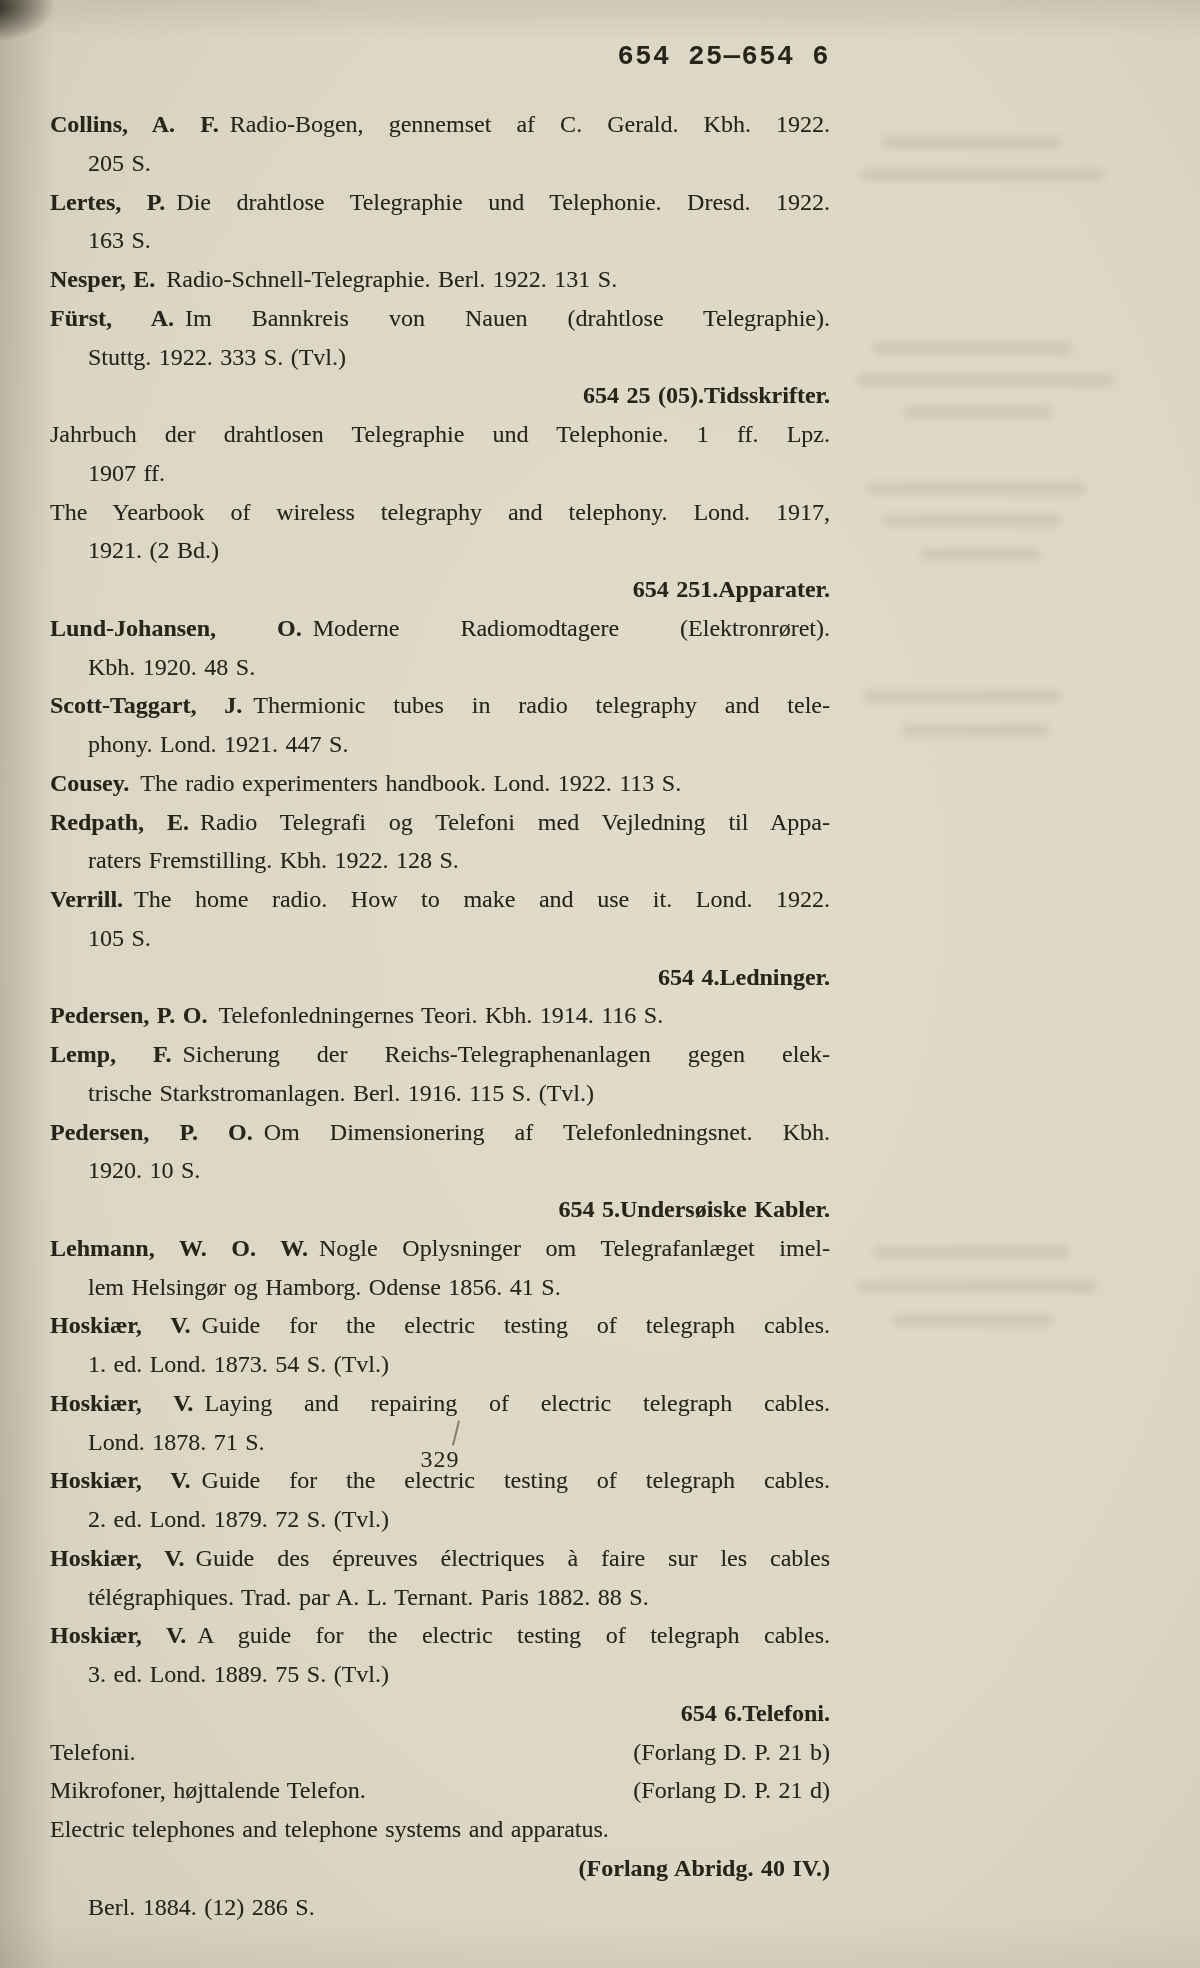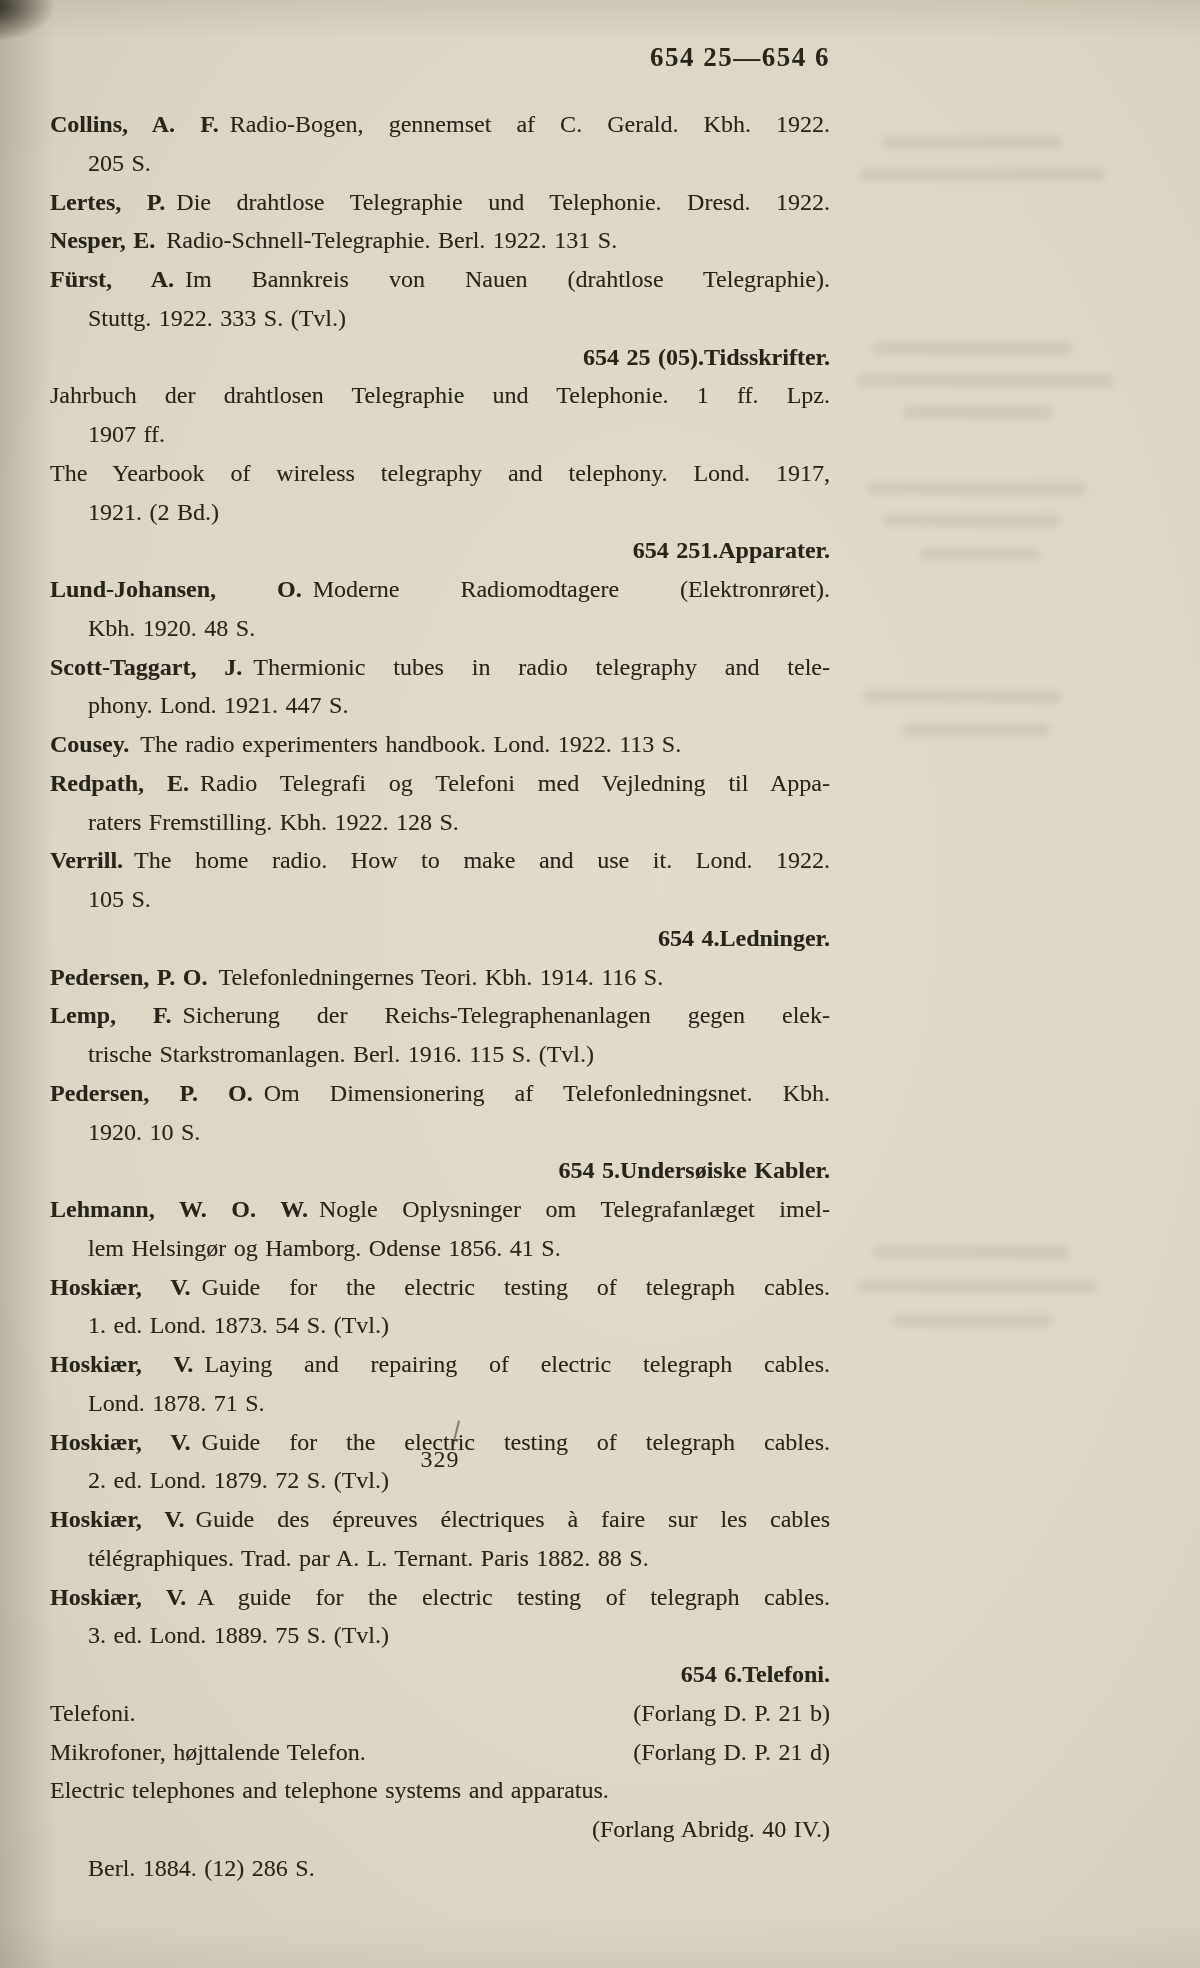--- a/index.html
+++ b/index.html
@@ -9,34 +9,34 @@
     font-family:"Liberation Serif","DejaVu Serif",serif; color:#29241a;
     background:
       radial-gradient(ellipse 95px 52px at -12px 6px, rgba(24,21,14,0.92), rgba(24,21,14,0) 70%),
       linear-gradient(90deg, rgba(70,60,42,0.20), rgba(70,60,42,0) 55px),
       linear-gradient(180deg, rgba(95,85,62,0.12), rgba(95,85,62,0) 40px),
       linear-gradient(0deg, rgba(95,85,62,0.08), rgba(95,85,62,0) 50px),
       radial-gradient(ellipse at 55% 45%, #e1dbca 0%, #dcd6c4 65%, #d2ccba 100%);
   }
   .header{
     position:absolute; top:42px; left:50px; width:780px;
-    text-align:right; font-weight:bold; font-size:27px; letter-spacing:1.5px;
+    text-align:right; font-weight:bold; font-size:27px; letter-spacing:1.5px;font-family:Liberation Mono, monospace;
   }
   .entries{
     position:absolute; top:99px; left:50px; width:780px;
     font-size:24px; line-height:26.75px; word-spacing:1.5px;
     text-shadow:0.2px 0.3px 0 rgba(41,36,26,0.25);
   }
   .line{ min-height:26.75px;margin-top:12px; }
   .just{ text-align:justify; text-align-last:justify; }
   .cont{ padding-left:38px; }
   .lead{ font-weight:bold; margin-right:11px; }
   .sect{ display:flex; justify-content:flex-end; font-weight:bold; }
   .xref{ display:flex; justify-content:space-between; }
-  .rightline{ text-align:right; }
+  .rightline{ text-align:right;font-weight:bold; }
   .pagenum{
     position:absolute; top:1446px; left:50px; width:780px;
     text-align:center; font-size:24px; letter-spacing:1px;
   }
   .ghost{
     position:absolute; height:13px; border-radius:7px;
     background:rgba(116,118,92,0.12); filter:blur(3px);
   }
   .scratch{
     position:absolute; top:1420px; left:455px; width:2px; height:26px;
@@ -47,20 +47,21 @@
 <body>
 
 <div class="page">
 
   <div class="header">654 25—654 6</div>
 
   <div class="entries">
       <div class="line just"><b class="lead">Collins, A. F.</b><span>Radio-Bogen, gennemset af C. Gerald. Kbh. 1922.</span></div>
       <div class="line cont"><span>205 S.</span></div>
       <div class="line just"><b class="lead">Lertes, P.</b><span>Die drahtlose Telegraphie und Telephonie. Dresd. 1922.</span></div>
+      <div class="line cont"><span>163 S.</span></div>
       <div class="line"><b class="lead">Nesper, E.</b><span>Radio-Schnell-Telegraphie. Berl. 1922. 131 S.</span></div>
       <div class="line just"><b class="lead">Fürst, A.</b><span>Im Bannkreis von Nauen (drahtlose Telegraphie).</span></div>
       <div class="line cont"><span>Stuttg. 1922. 333 S. (Tvl.)</span></div>
       <div class="line sect">
         <span>654 25 (05).</span>
         <span>Tidsskrifter.</span>
       </div>
       <div class="line just"><span>Jahrbuch der drahtlosen Telegraphie und Telephonie. 1 ff. Lpz.</span></div>
       <div class="line cont"><span>1907 ff.</span></div>
       <div class="line just"><span>The Yearbook of wireless telegraphy and telephony. Lond. 1917,</span></div>

